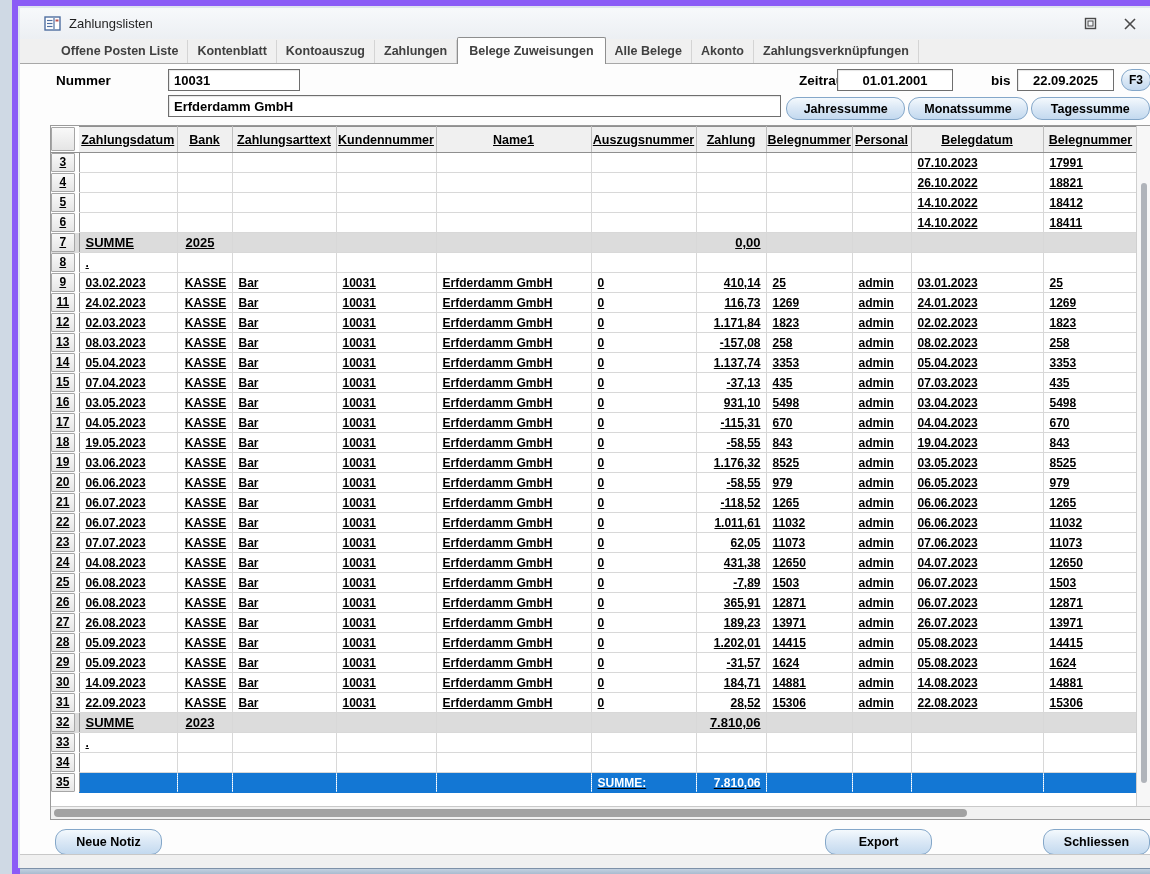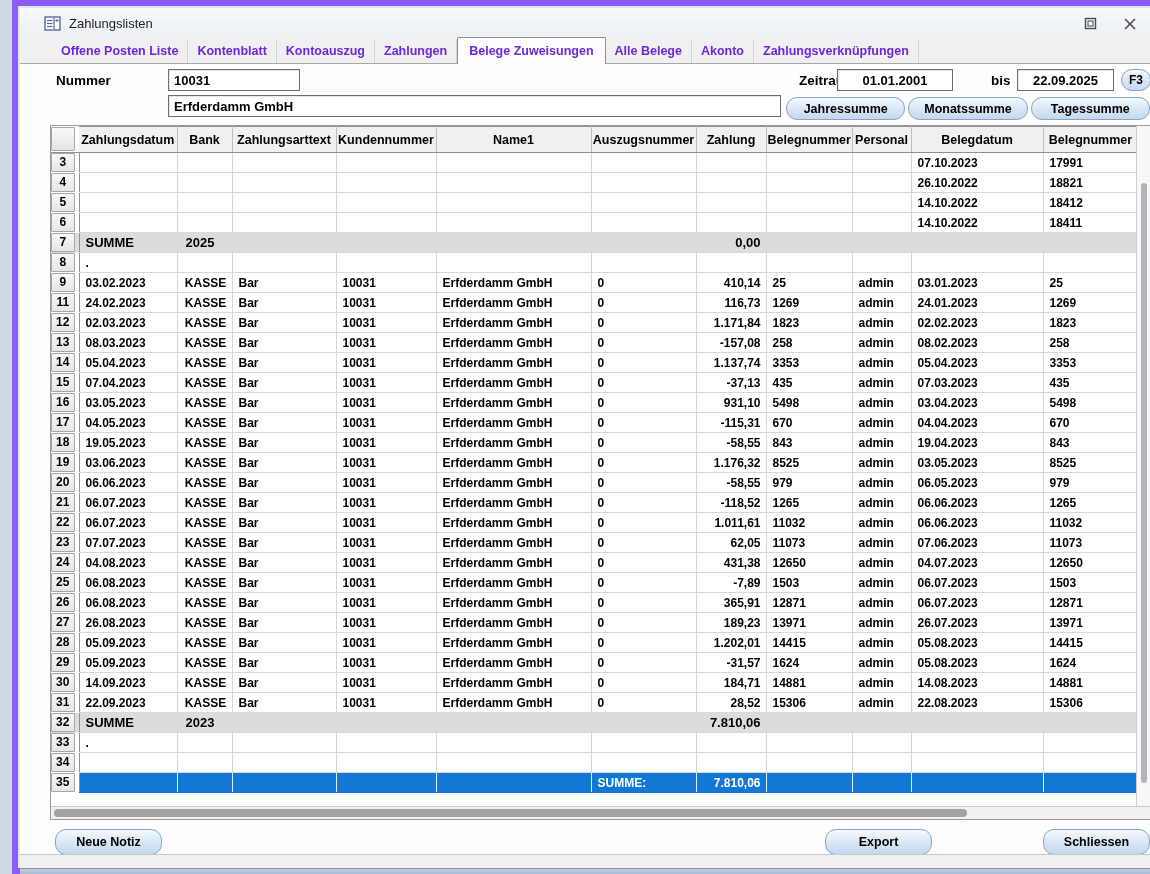--- a/index.html
+++ b/index.html
@@ -15,21 +15,21 @@
               display:flex; align-items:center; }
   .app-icon { margin-left:24px; width:17px; height:17px; display:inline-block; }
   .title { margin-left:8px; font-size:13px; color:#1f1f1f; }
   .winbtns { position:absolute; right:16px; top:0; height:31px; display:flex; gap:24px; align-items:center; }
   .winbtn { width:16px; height:16px; display:flex; align-items:center; justify-content:center; cursor:default; }
 
   
   .tabbar { position:absolute; left:2px; right:2px; top:33px; height:25px;
             background:#f0f0f0; border-bottom:1px solid #a8a8a8;
             display:flex; align-items:flex-end; padding-left:32px; }
-  .tab { font-size:12.5px; font-weight:bold; color:#6d28d9; padding:4px 9px 5px 9px;
+  .tab { font-size:12.5px; font-weight:bold; color:#404040; padding:4px 9px 5px 9px;
          border-right:1px solid #d4d4d4; white-space:nowrap; }
   .tab.active { background:#fdfdfd; border:1px solid #8e8e8e; border-bottom:none;
                 margin-bottom:-1px; padding:6px 11px 6px 11px;
                 border-top-left-radius:2px; border-top-right-radius:2px; }
 
   
   .content { position:absolute; left:2px; right:2px; top:58px; height:790px; background:#fdfdfd; }
   .lbl { position:absolute; font-weight:bold; font-size:13.5px; color:#000; white-space:nowrap; }
   .field { position:absolute; border:1px solid #6e6e6e; background:#fff;
            font-family:"Liberation Sans",sans-serif; font-weight:bold; font-size:13px;
@@ -41,21 +41,21 @@
          font-weight:bold; font-size:12.5px; color:#000; cursor:default; }
   .f3 { position:absolute; left:1101px; top:5px; width:30px; height:22px; font-size:12px; }
   .sumbtns { position:absolute; left:766px; top:33px; width:364px; height:39px; display:flex; gap:3px; }
   .sumbtn { flex:1; height:23px; }
 
   .footer-btn { position:absolute; width:107px; height:26px; top:765px; }
 
   
   .datasheet { position:absolute; left:30px; top:61px; width:1102px; height:695px;
                border:1px solid #9a9a9a; background:#fff; }
-  .grid-viewport { position:absolute; left:0; top:0; right:15px; height:680px; overflow:hidden; }
+  .grid-viewport { position:absolute; left:0; top:0; right:15px; height:680px; overflow:hidden;text-decoration:underline; }
   table { border-collapse:collapse; table-layout:fixed; width:1087px; }
   th,td { height:20px; overflow:hidden; white-space:nowrap; }
   th.h { background:#f0f0f0; border-top:1px solid #8f8f8f; border-bottom:1px solid #8f8f8f;
          border-right:1px solid #bdbdbd; height:26px; font-size:12.5px; font-weight:bold;
          text-align:center; padding:0 1px; color:#000; }
   th.rownum-h { background:#fff; border:none; border-bottom:1px solid #8f8f8f; padding:0 4px 1px 0; }
   td { border-right:1px solid #d8d8d8; border-bottom:1px solid #d8d8d8;
        font-size:12px; font-weight:bold; color:#000; padding:0 4px 0 6px; background:#fff; }
   td.rownum { border:none; background:#fff; padding:0 4px 1px 0; }
   .selbtn { height:100%; border:1px solid #a6a6a6; border-radius:1px;

